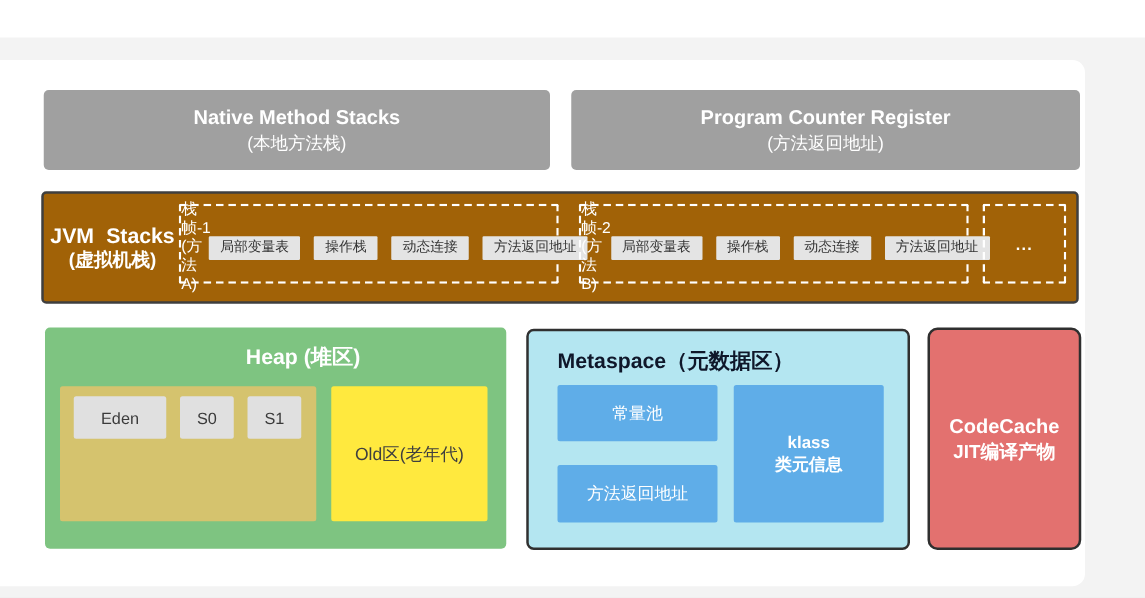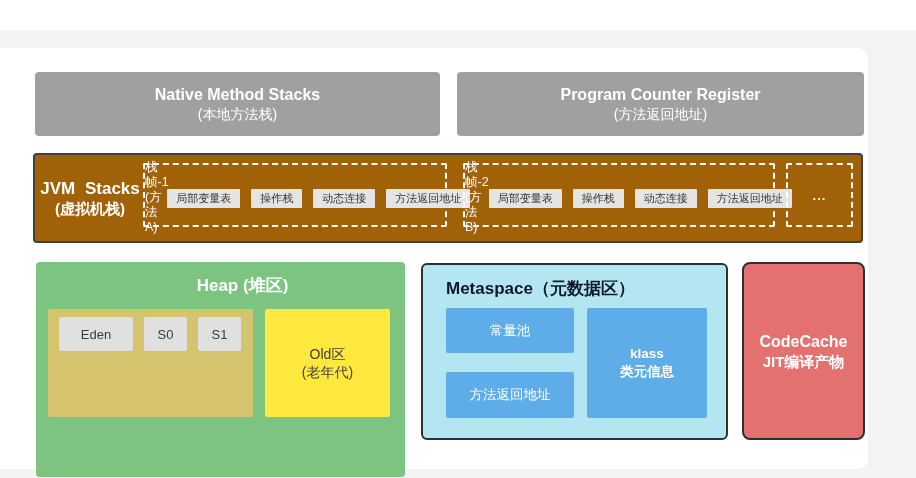--- a/index.html
+++ b/index.html
@@ -115,21 +115,21 @@
     color: #ffffff;
     font-size: 13px;
     font-weight: 700;
     letter-spacing: 1px;
   }
 
   
   .heap-box {
     position: absolute;
     left: 36px; top: 262px;
-    width: 369px; height: 215px;
+    width: 369px; height: 177px;
     background: #7ec481;
     border-radius: 4px;
     padding-left: 44px;
   }
   .heap-title {
     margin-top: 12px;
     text-align: center;
     color: #ffffff;
     font-size: 17px;
     font-weight: 700;
@@ -164,21 +164,21 @@
     color: #424237;
     font-size: 15px;
   }
   .old-box {
     position: absolute;
     left: 229px; top: 47px;
     width: 125px; height: 108px;
     background: #ffe93e;
     border-radius: 2px;
     display: flex;
-    flex-direction: column;
+    flex-direction: row;
     align-items: center;
     justify-content: center;
     color: #3f3f3f;
     font-size: 14px;
     line-height: 18px;
     text-align: center;
   }
 
   
   .metaspace-box {

